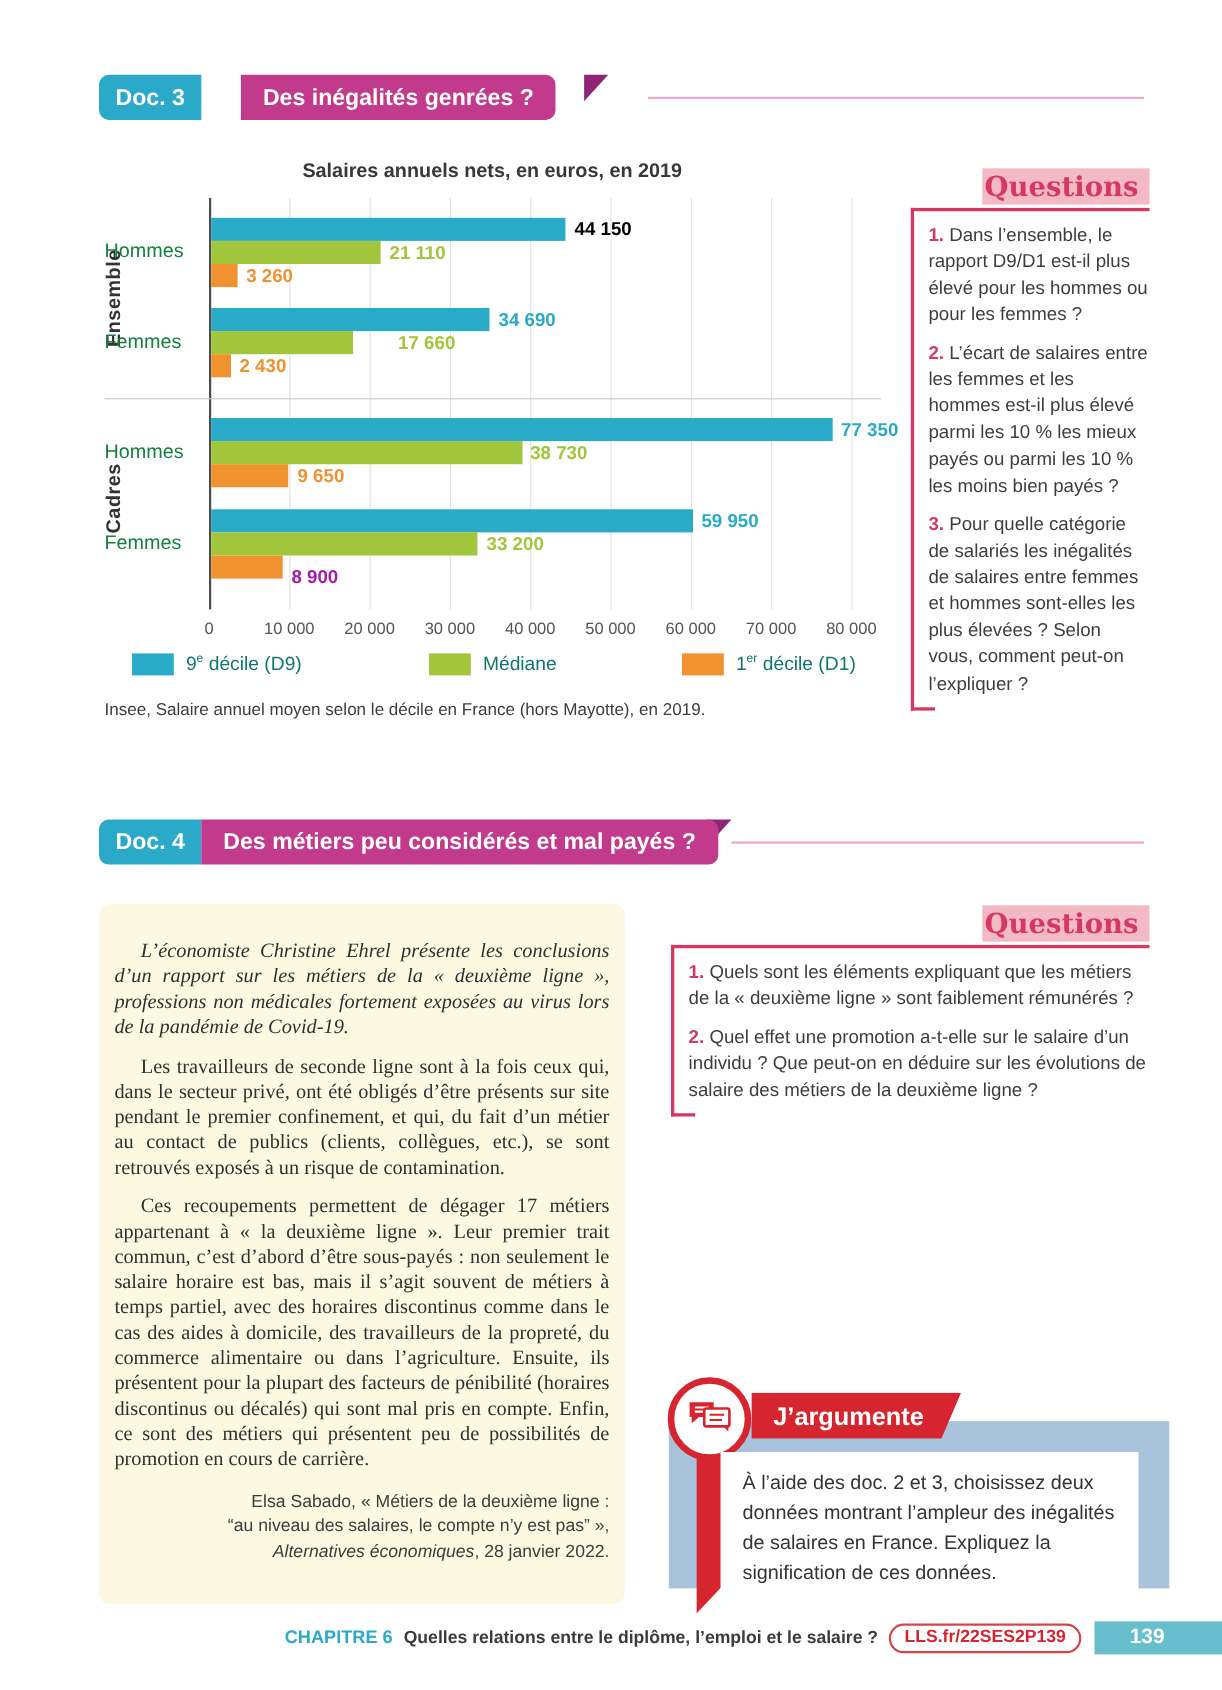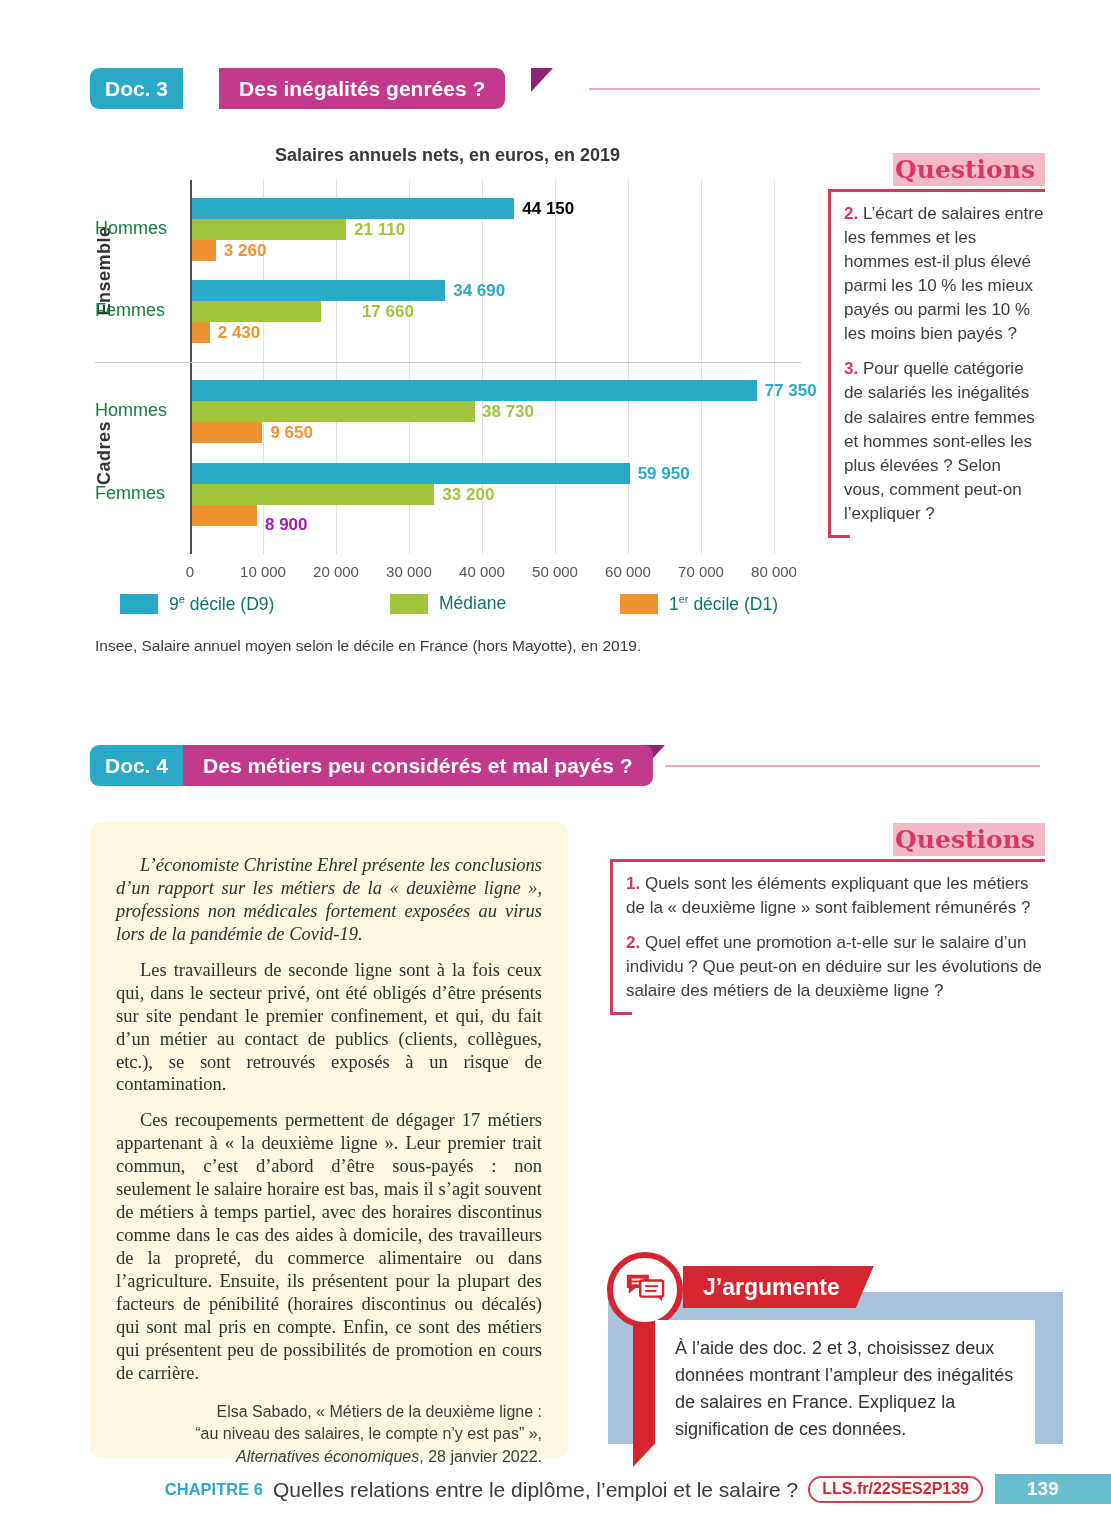--- a/index.html
+++ b/index.html
@@ -44,21 +44,21 @@
   .qtitle .hl{background:#f3b9c7;padding:2px 10px 2px 2px;}
   .qbox{border-top:3px solid #d63861;border-left:3px solid #d63861;position:relative;
         padding:10px 0 12px 13px;}
   .qbox::after{content:"";position:absolute;left:-3px;bottom:0;width:22px;height:3px;background:#d63861;}
   .q{margin:0 0 11px;font-size:17px;line-height:1.42;color:#3d3d3d;}
   .q:last-child{margin-bottom:0;}
   .qnum{color:#d63861;font-weight:bold;}
 
   
   .textdoc{position:absolute;left:90px;top:822px;width:478px;height:636px;background:#fcf8e2;
-           border-radius:10px;padding:32px 26px 22px;box-sizing:border-box;
+           border-radius:10px;padding:32px 14px 22px;box-sizing:border-box;
            font-family:"Liberation Serif",serif;font-size:18.5px;line-height:1.24;color:#303030;
            text-align:justify;}
   .textdoc p{margin:0 0 13px;text-indent:24px;}
   .textdoc p.intro{font-style:italic;}
   .attribution{font-family:"Liberation Sans",sans-serif;font-size:16px;color:#3d3d3d;
                text-align:right;line-height:1.42;margin-top:16px;}
   .attribution .journal{font-style:italic;}
 
   
   .argu-blue{position:absolute;left:608px;top:1292px;width:455px;height:152px;background:#a9c3dc;}
@@ -69,21 +69,21 @@
                justify-content:center;z-index:2;}
   .argu-banner{position:absolute;left:683px;top:1266px;height:42px;background:#d6252e;color:#fff;
                font-weight:bold;font-size:23px;line-height:42px;padding:0 34px 0 20px;z-index:2;
                clip-path:polygon(0 0,100% 0,calc(100% - 18px) 100%,0 100%);}
   .argu-card{position:absolute;left:655px;top:1320px;width:380px;background:#fff;box-sizing:border-box;
              padding:15px 20px;font-size:18px;line-height:1.5;color:#333;z-index:2;}
 
   
   .footer-row{position:absolute;right:128px;top:1476px;display:flex;align-items:center;gap:10px;white-space:nowrap;}
   .chap-label{color:#2aa9c8;font-weight:bold;font-size:16.5px;}
-  .chap-title{color:#3a3a3a;font-weight:normal;font-size:21px;}
+  .chap-title{color:#3a3a3a;font-weight:bold;font-size:16px;}
   .lls-badge{border:2px solid #d6434a;border-radius:15px;padding:2px 12px 3px;color:#d6252e;
              font-weight:bold;font-size:16px;background:#fff;}
   .page-num{position:absolute;right:0;top:1474px;width:116px;height:30px;background:#68becd;color:#fff;
             font-weight:bold;font-size:19px;line-height:30px;padding-left:32px;box-sizing:border-box;}
 </style>
 </head>
 <body>
 
 <div class="page">
 
@@ -160,20 +160,21 @@
       <div class="catlabel" style="top: 154.5px;">Femmes</div>
       <div class="sep" style="top: 216.5px;"></div>
       <div class="grouplabel" style="top: 308px;">Cadres</div>
       <div class="catlabel" style="top: 254.5px;">Hommes</div>
       <div class="catlabel" style="top: 337.5px;">Femmes</div>
     </div>
 
   <div class="qpanel" style="left:828px;top:156px;width:217px;">
     <h2 class="qtitle"><span class="hl">Questions</span></h2>
     <div class="qbox">
+      <p class="q"><span class="qnum">1.</span> <span>Dans l’ensemble, le rapport D9/D1 est-il plus élevé pour les hommes ou pour les femmes ?</span></p>
       <p class="q"><span class="qnum">2.</span> <span>L’écart de salaires entre les femmes et les hommes est-il plus élevé parmi les 10 % les mieux payés ou parmi les 10 % les moins bien payés ?</span></p>
       <p class="q"><span class="qnum">3.</span> <span>Pour quelle catégorie de salariés les inégalités de salaires entre femmes et hommes sont-elles les plus élevées ? Selon vous, comment peut-on l’expliquer ?</span></p>
     </div>
   </div>
 
   <div class="doc-header" style="top:745px;">
     <span class="doc-badge">Doc. 4</span>
     <span class="doc-title">Des métiers peu considérés et mal payés ?</span>
     <span class="doc-fold"></span>
     <span class="doc-line"></span>

